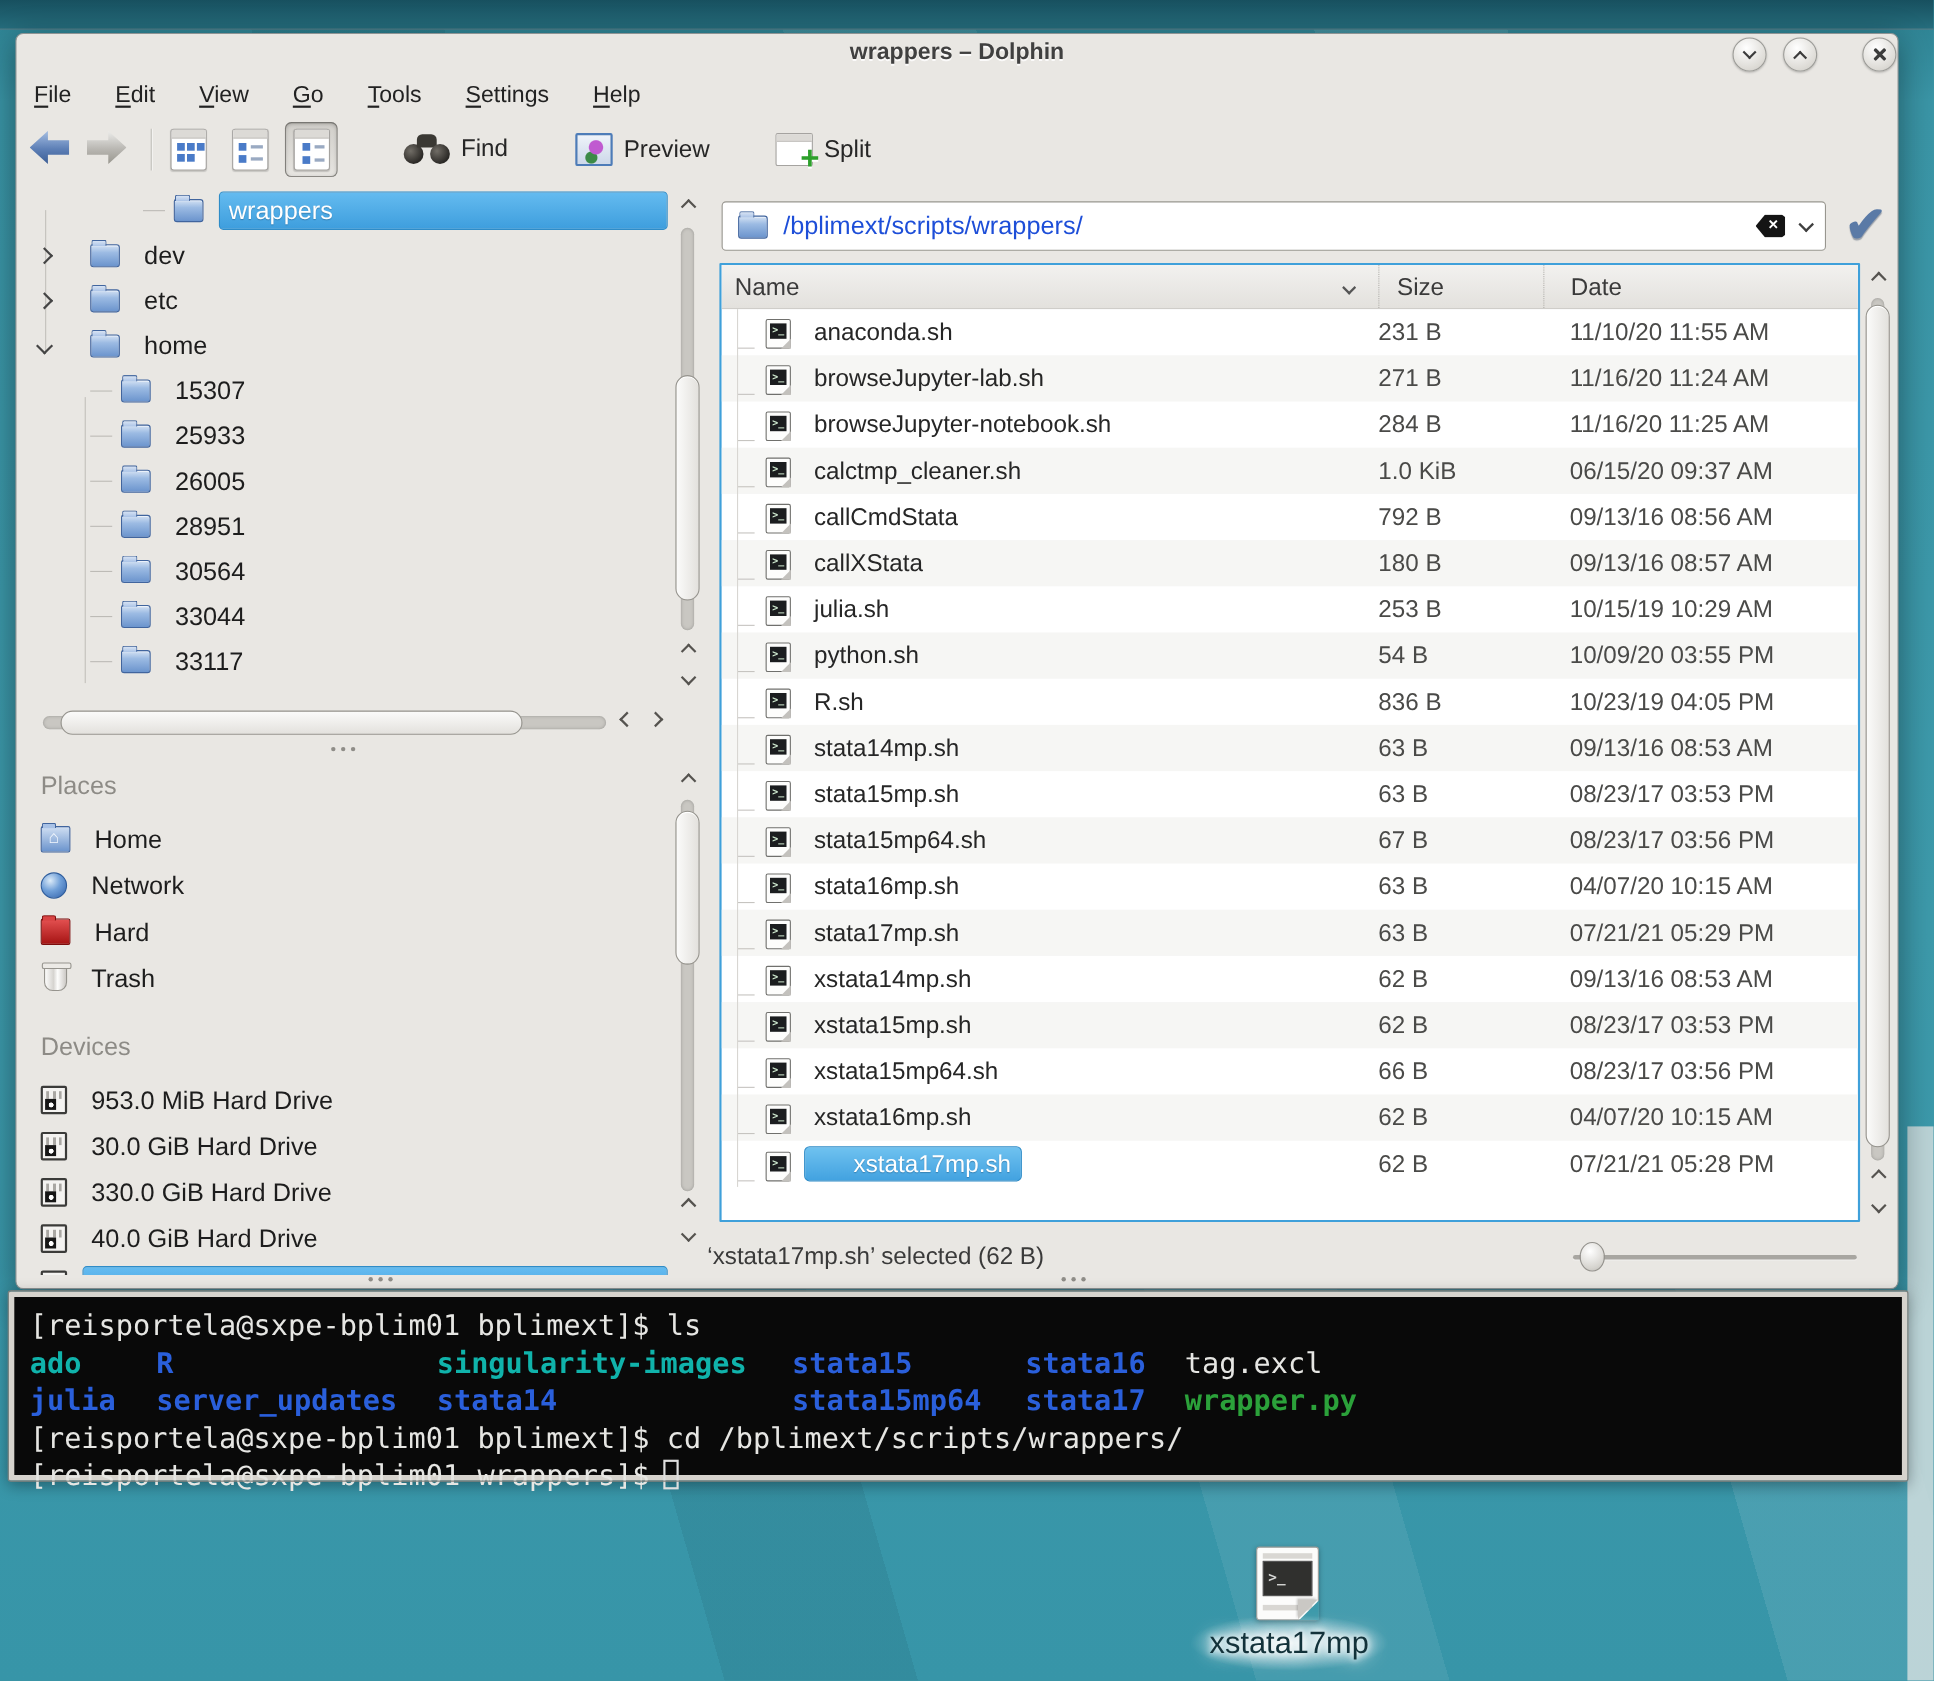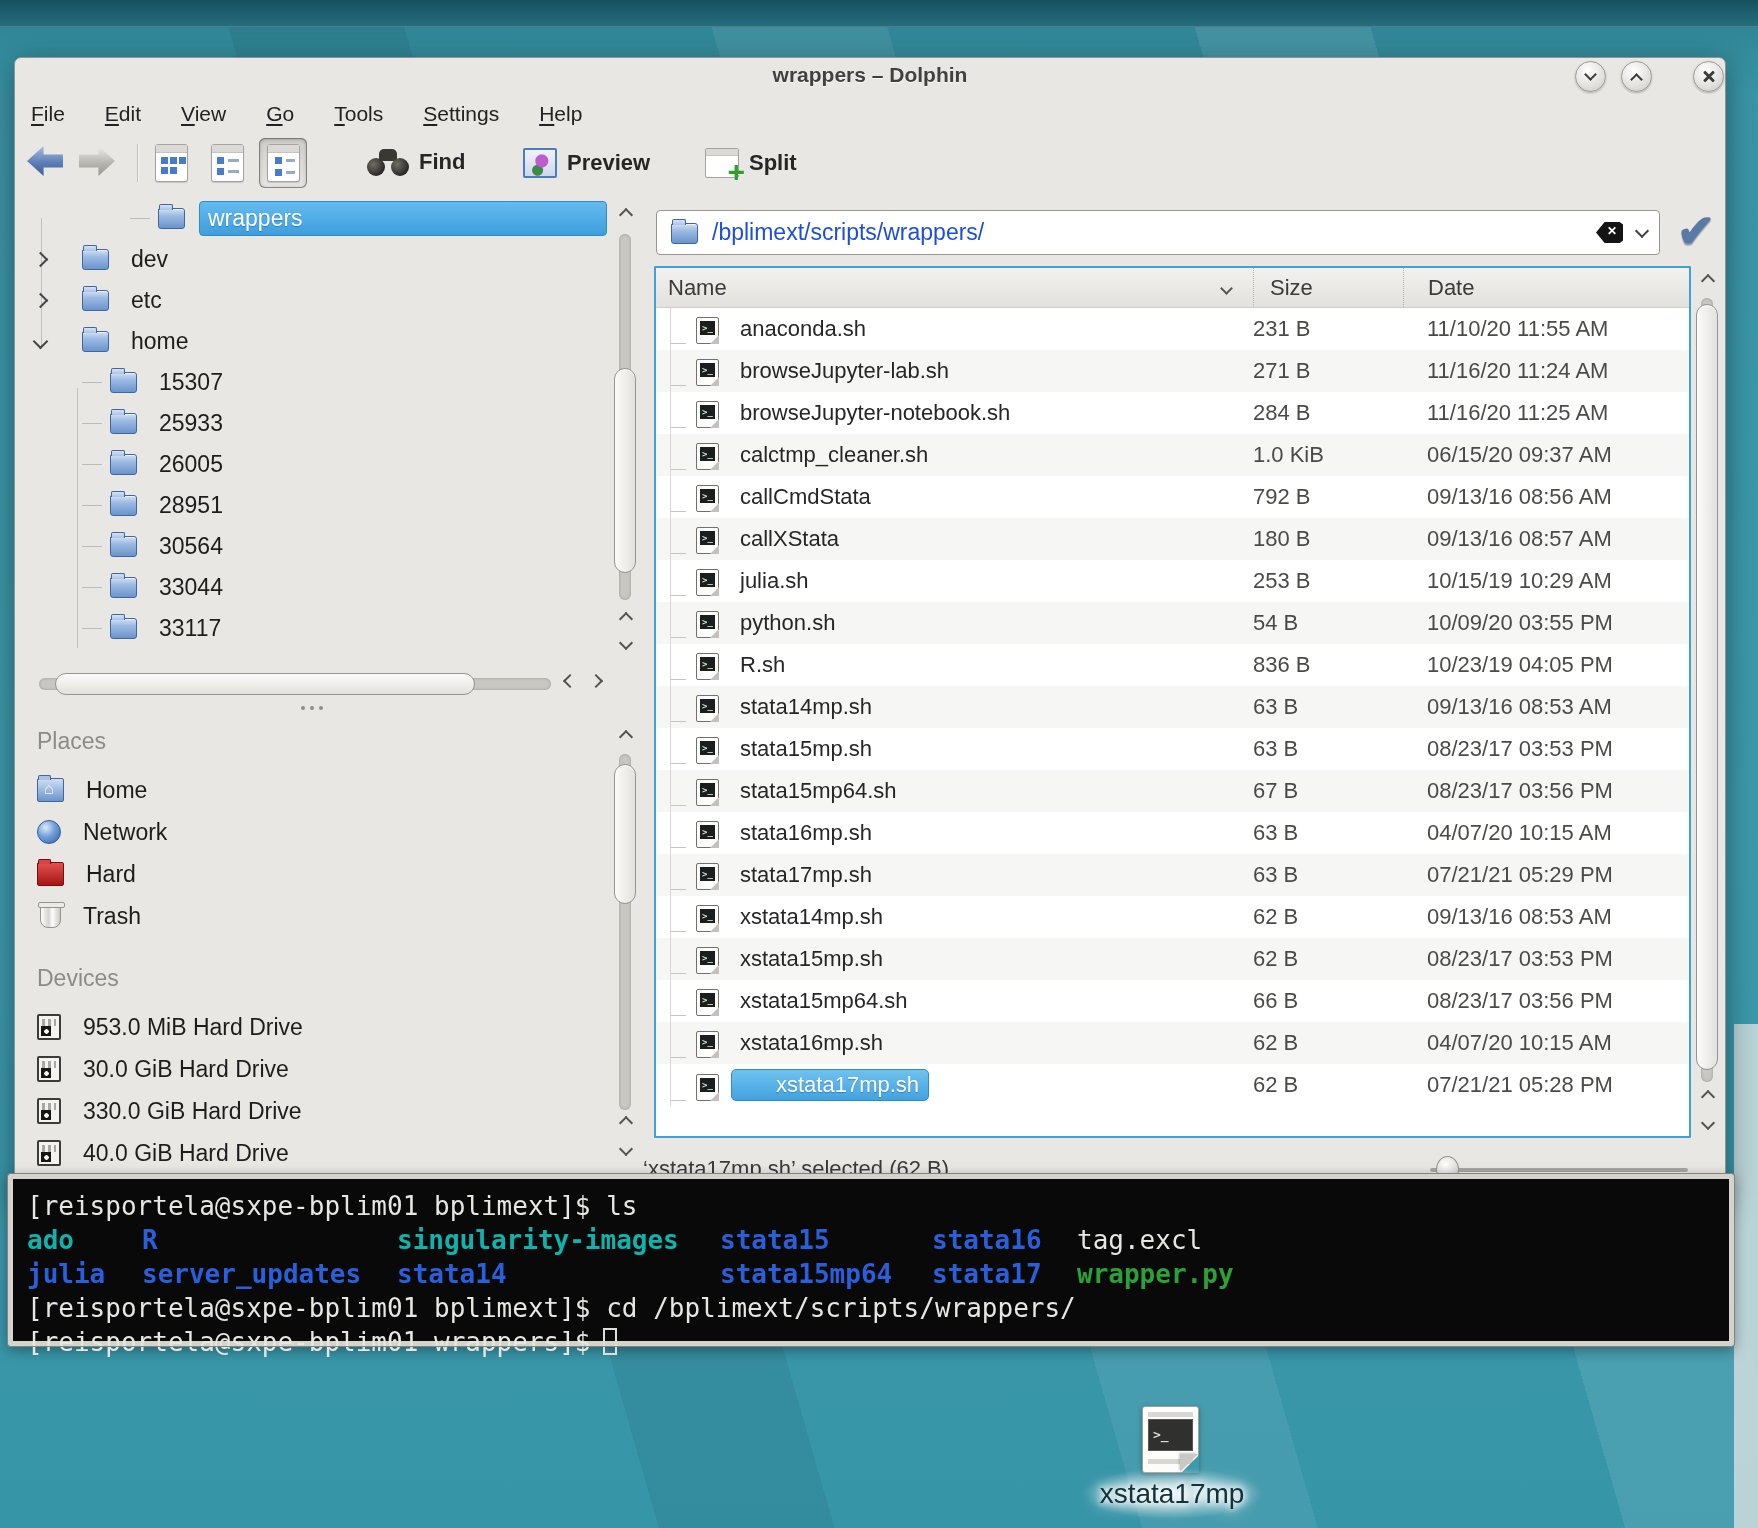--- a/index.html
+++ b/index.html
@@ -10,39 +10,39 @@
   .streaks{position:absolute;inset:0;background:
       linear-gradient(74deg, rgba(255,255,255,0) 0 52%, rgba(255,255,255,.07) 52% 60%, rgba(255,255,255,0) 60% 74%, rgba(255,255,255,.09) 74% 82%, rgba(255,255,255,0) 82%),
       linear-gradient(74deg, rgba(0,0,0,0) 0 30%, rgba(0,30,40,.08) 30% 38%, rgba(0,0,0,0) 38%);}
   .topstrip{position:absolute;left:0;top:0;width:1758px;height:27px;
       background:linear-gradient(#17505f,#266d7d);border-bottom:1px solid rgba(255,255,255,.25);}
   .right-band{position:absolute;left:1734px;top:1024px;width:24px;height:504px;background:#c6d8da;opacity:.92;}
 
   
   .window{position:absolute;left:14px;top:30px;width:1712px;height:1142px;
       background:#e9e7e3;border:1px solid #8e9494;border-radius:7px;
-      box-shadow:0 8px 30px rgba(0,10,15,.45);margin-top:27px;}
+      box-shadow:0 8px 30px rgba(0,10,15,.45);}
   .titlebar{position:absolute;left:0;top:0;width:100%;height:34px;}
   .title{position:absolute;width:100%;top:5px;text-align:center;font-size:21px;font-weight:bold;
       color:#404040;text-shadow:0 1px 0 rgba(255,255,255,.8);}
   .wbtn{position:absolute;top:3px;width:31px;height:31px;border-radius:50%;
       background:radial-gradient(circle at 40% 30%,#ffffff,#dddbd6 70%,#c9c7c2);
       border:1px solid #9b9b97;box-shadow:0 1px 2px rgba(0,0,0,.25);cursor:default;}
   .wchev{position:absolute;left:10px;width:9px;height:9px;border-right:2.5px solid #3c3c3c;border-bottom:2.5px solid #3c3c3c;}
   .wchev.dn{top:8px;transform:rotate(45deg);}
   .wchev.up{top:13px;transform:rotate(-135deg);}
   .xbar{position:absolute;left:8px;top:13px;width:14px;height:3px;background:#3c3c3c;border-radius:1px;}
   .xbar.a{transform:rotate(45deg);} .xbar.b{transform:rotate(-45deg);}
 
   .menubar{position:absolute;left:16px;top:38px;height:36px;display:flex;gap:40px;align-items:center;}
   .menu-item{font-size:21px;color:#222;}
   .menu-item u{text-decoration:underline;text-underline-offset:3px;}
 
   .toolbar{position:absolute;left:0;top:76px;width:100%;height:58px;}
-  .tbtn{position:absolute;display:flex;align-items:center;gap:10px;font-size:22px;color:#262626;font-weight:bold;}
+  .tbtn{position:absolute;display:flex;align-items:center;gap:10px;font-size:22px;color:#262626;}
   .arrow{width:36px;height:30px;filter:drop-shadow(0 1px 1px rgba(0,0,0,.35));
       clip-path:polygon(0 50%,46% 0,46% 28%,100% 28%,100% 72%,46% 72%,46% 100%);}
   .arrow.back{background:linear-gradient(180deg,#a6bfe2,#5d7fb6 55%,#3c5e95);}
   .arrow.fwd{transform:scaleX(-1);background:linear-gradient(180deg,#ececea,#b9b7b2 55%,#99978f);}
   .tsep{position:absolute;left:122px;top:10px;width:1px;height:38px;background:#c3c1bc;box-shadow:1px 0 0 #f4f3f1;}
   .tb-view{width:48px;height:50px;display:flex;align-items:center;justify-content:center;border-radius:6px;}
   .tb-view.pressed{background:linear-gradient(#d0cec9,#e7e5e1);
       box-shadow:inset 0 1px 4px rgba(0,0,0,.3), inset 0 0 0 1px #94928d;}
   .vicon{width:33px;height:38px;background:#fff;border:1px solid #a5a3a0;border-radius:3px;position:relative;
       box-shadow:0 1px 1px rgba(0,0,0,.15);}

